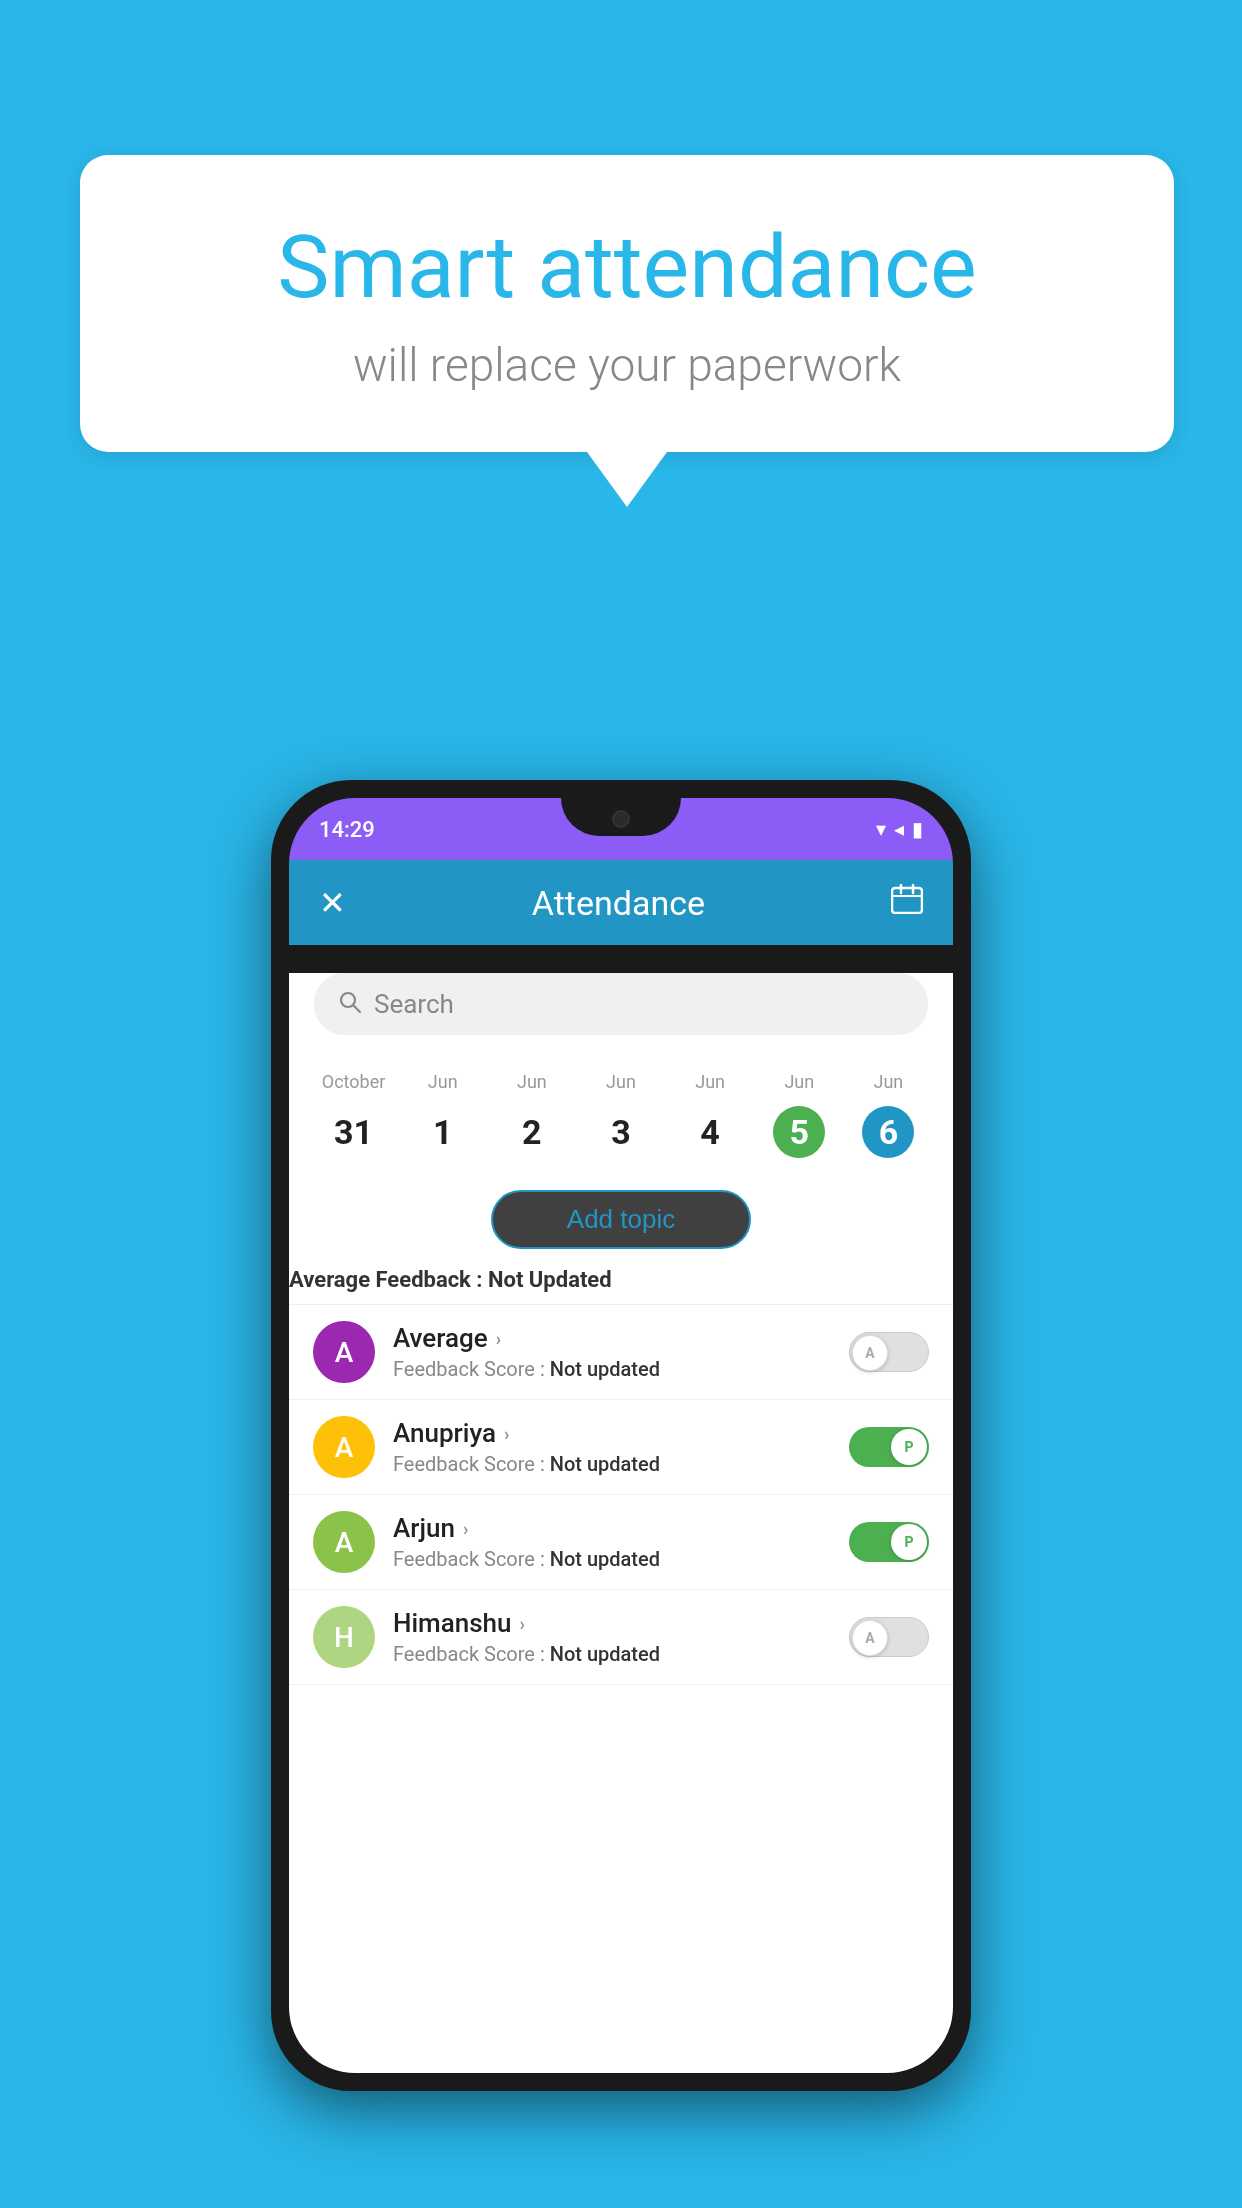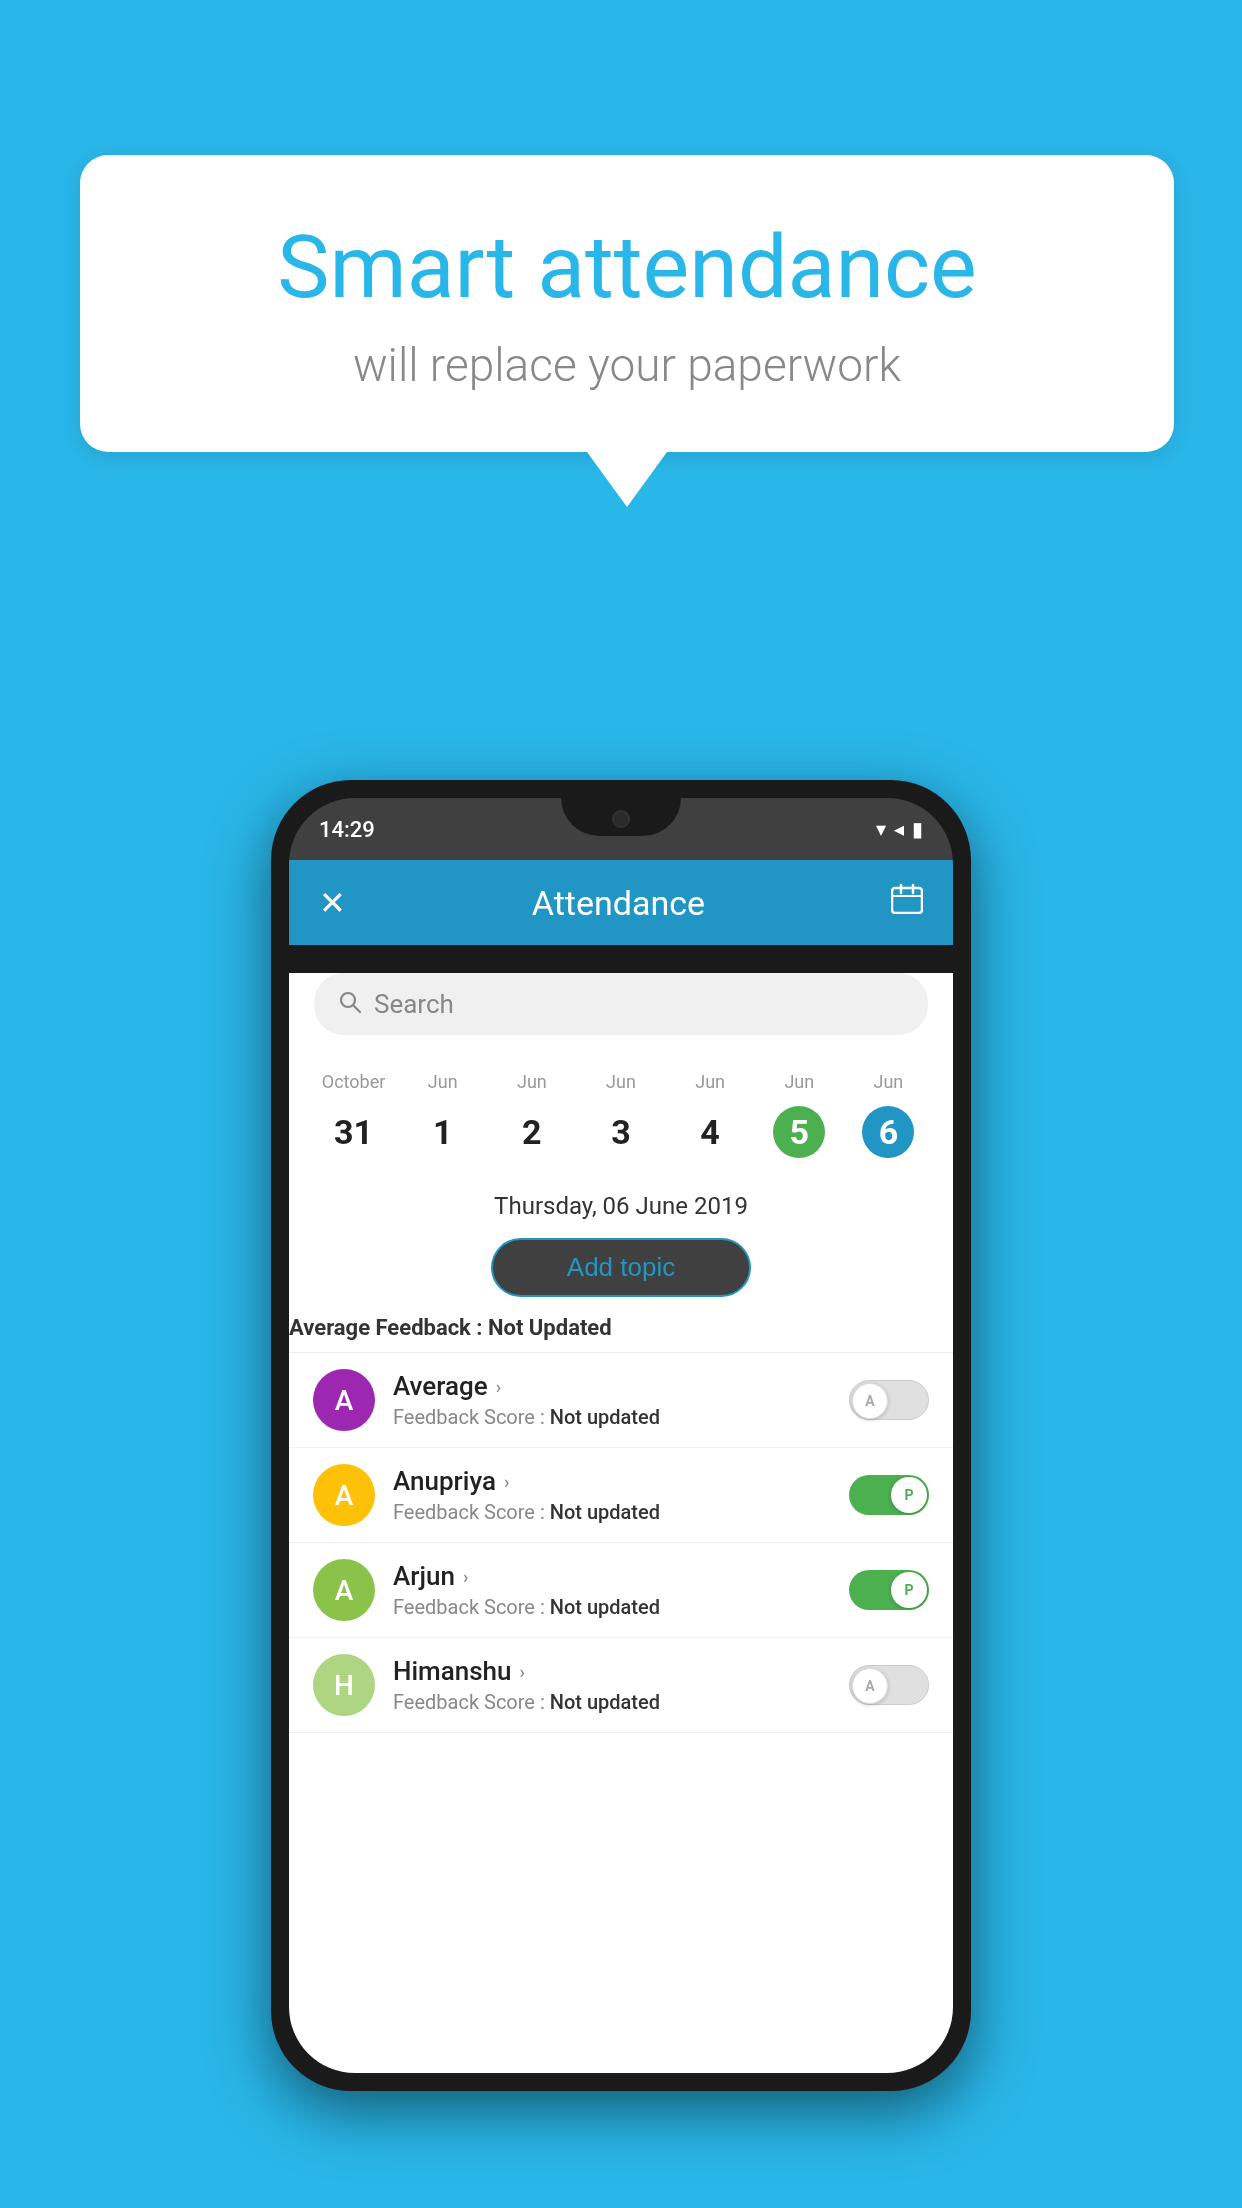--- a/index.html
+++ b/index.html
@@ -69,21 +69,21 @@
 
     .phone-inner {
       background: #1a1a1a;
       border-radius: 66px;
       overflow: hidden;
       position: relative;
     }
 
     
     .phone-status-bar {
-      background: #404040;
+      background: #8b5cf6;
       height: 62px;
       display: flex;
       align-items: center;
       justify-content: space-between;
       padding: 0 30px;
       position: relative;
     }
 
     .notch {
       position: absolute;
@@ -428,21 +428,20 @@
             <div class="calendar-day">
               <div class="day-month">Jun</div>
               <div class="day-num today">5</div>
             </div>
             <div class="calendar-day">
               <div class="day-month">Jun</div>
               <div class="day-num selected">6</div>
             </div>
           </div>
 
-        <div class="date-label">Thursday, 06 June 2019</div>
 
         <button class="add-topic-btn">Add topic</button>
 
         <div class="feedback-label">
           <span>Average Feedback : </span><span style="font-weight:700;color:#333;">Not Updated</span>
         </div>
 
         <div class="student-list" id="student-list">
         <div class="student-item">
               <div class="avatar" style="background: rgb(156, 39, 176);">A</div>

